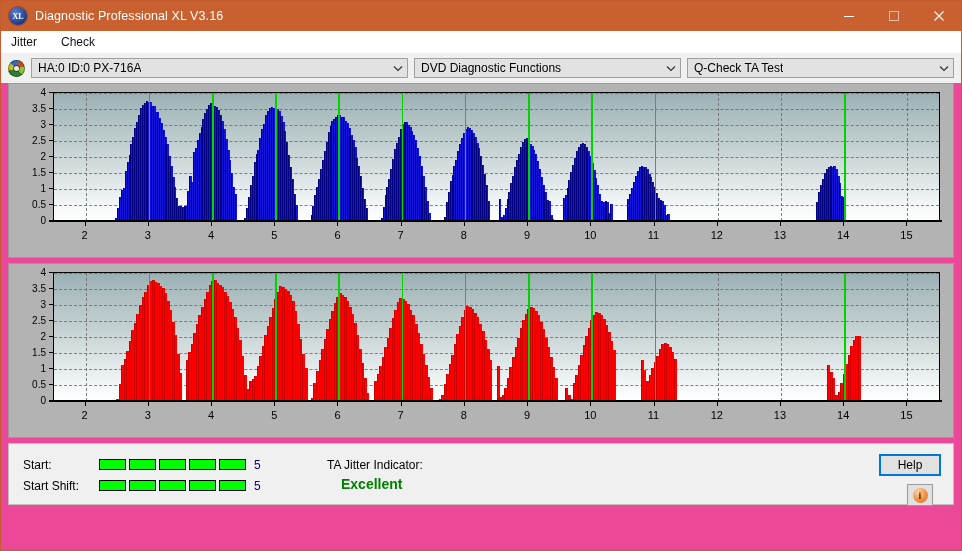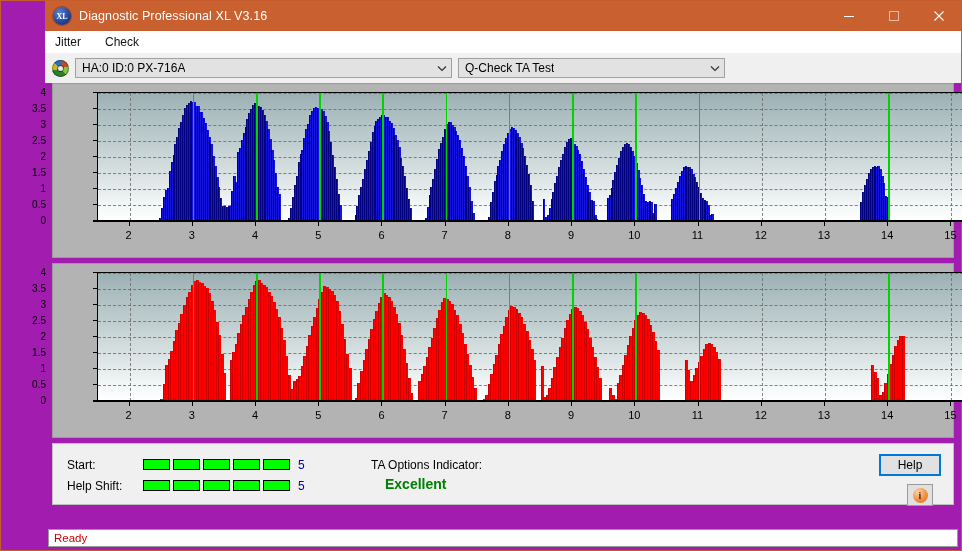--- a/index.html
+++ b/index.html
@@ -4,24 +4,24 @@
 <style>
   html,body{margin:0;padding:0;}
   body{
     width:962px;height:551px;overflow:hidden;
     font-family:"Liberation Sans", sans-serif;
     background:#f0f0f0;
     -webkit-font-smoothing:none;
   }
   .window{
     position:relative;width:962px;height:551px;
-    background:#a21caf;
+    background:#ec4899;
     border:1px solid #c65b2e;
     box-sizing:border-box;
-    display:flex;flex-direction:column;padding-left:44px;
+    display:flex;flex-direction:column;
   }
   
   .titlebar{
     height:30px;background:#c9602f;display:flex;align-items:center;
     flex:0 0 auto;position:relative;
   }
   .app-icon{
     width:18px;height:18px;border-radius:50%;
     background:radial-gradient(circle at 35% 30%, #5a7fd0, #1b3a8c 70%);
     margin-left:8px;margin-right:8px;
@@ -175,20 +175,28 @@
 
   <div class="menubar">
     <div class="menuitem">Jitter</div>
     <div class="menuitem">Check</div>
   </div>
 
   <div class="toolbar">
     <div class="disc-icon"></div>
     <div class="combo" id="combo-drive">
       <span class="txt">HA:0 ID:0  PX-716A</span>
+      <span class="arrow">
+        <svg width="10" height="7" viewBox="0 0 10 7">
+            <path d="M1 1.5 L5 5.5 L9 1.5" fill="none" stroke="#333" stroke-width="1.2"></path>
+          </svg>
+      </span>
+    </div>
+    <div class="combo" id="combo-func">
+      <span class="txt">DVD Diagnostic Functions</span>
       <span class="arrow">
         <svg width="10" height="7" viewBox="0 0 10 7">
             <path d="M1 1.5 L5 5.5 L9 1.5" fill="none" stroke="#333" stroke-width="1.2"></path>
           </svg>
       </span>
     </div>
     <div class="combo" id="combo-test">
       <span class="txt">Q-Check TA Test</span>
       <span class="arrow">
         <svg width="10" height="7" viewBox="0 0 10 7">
@@ -849,38 +857,35 @@
     <div class="lbl" style="left:14px;top:14px;">Start:</div>
     <div class="meter" id="meter-jitter" style="left:90px;top:15px;">
         <div class="seg"></div>
         <div class="seg"></div>
         <div class="seg"></div>
         <div class="seg"></div>
         <div class="seg"></div>
       </div>
     <div class="metval" style="left:245px;top:14px;">5</div>
 
-    <div class="lbl" style="left:14px;top:35px;">Help Shift:</div>
+    <div class="lbl" style="left:14px;top:35px;">Start Shift:</div>
     <div class="meter" id="meter-peak" style="left:90px;top:36px;">
         <div class="seg"></div>
         <div class="seg"></div>
         <div class="seg"></div>
         <div class="seg"></div>
         <div class="seg"></div>
       </div>
     <div class="metval" style="left:245px;top:35px;">5</div>
 
-    <div class="lbl" style="left:318px;top:14px;">TA Options Indicator:</div>
+    <div class="lbl" style="left:318px;top:14px;">TA Jitter Indicator:</div>
     <div class="quality" style="left:332px;top:32px;">Excellent</div>
 
     <div class="startbtn">Help</div>
     <div class="infobtn">
       <span class="info-circle">i</span>
     </div>
   </div>
 
   <div class="spacer"></div>
 
-  <div class="statusbar">
-    <div class="st">Ready</div>
-  </div>
 
 </div>
 
 </body></html>

